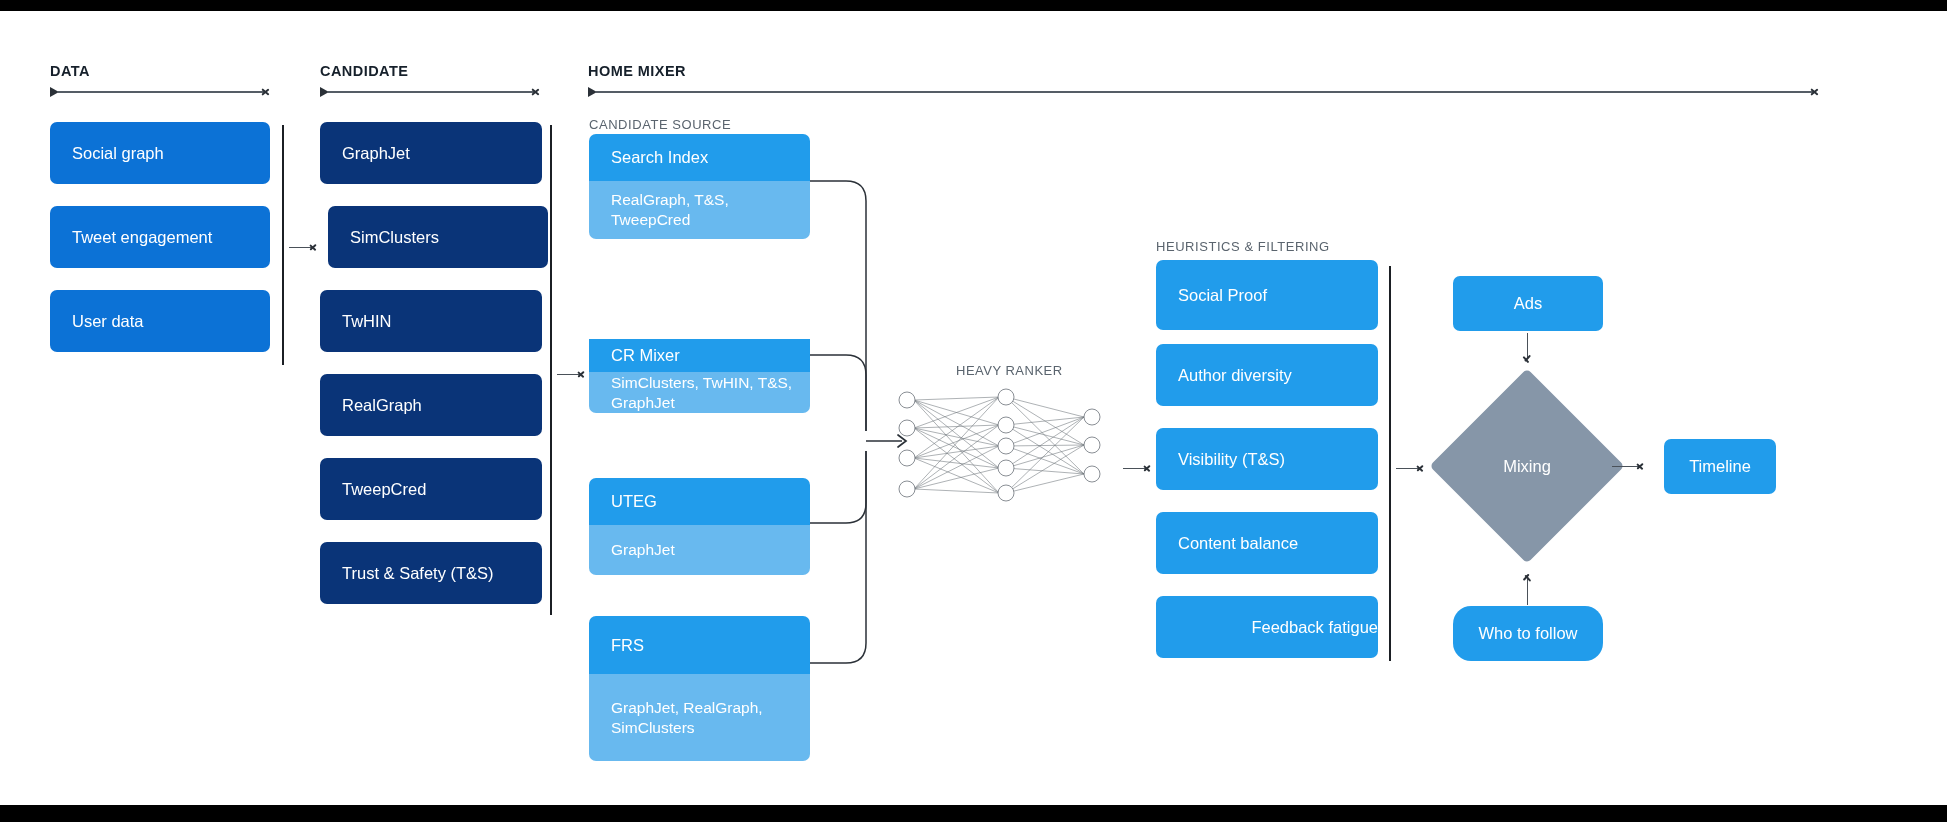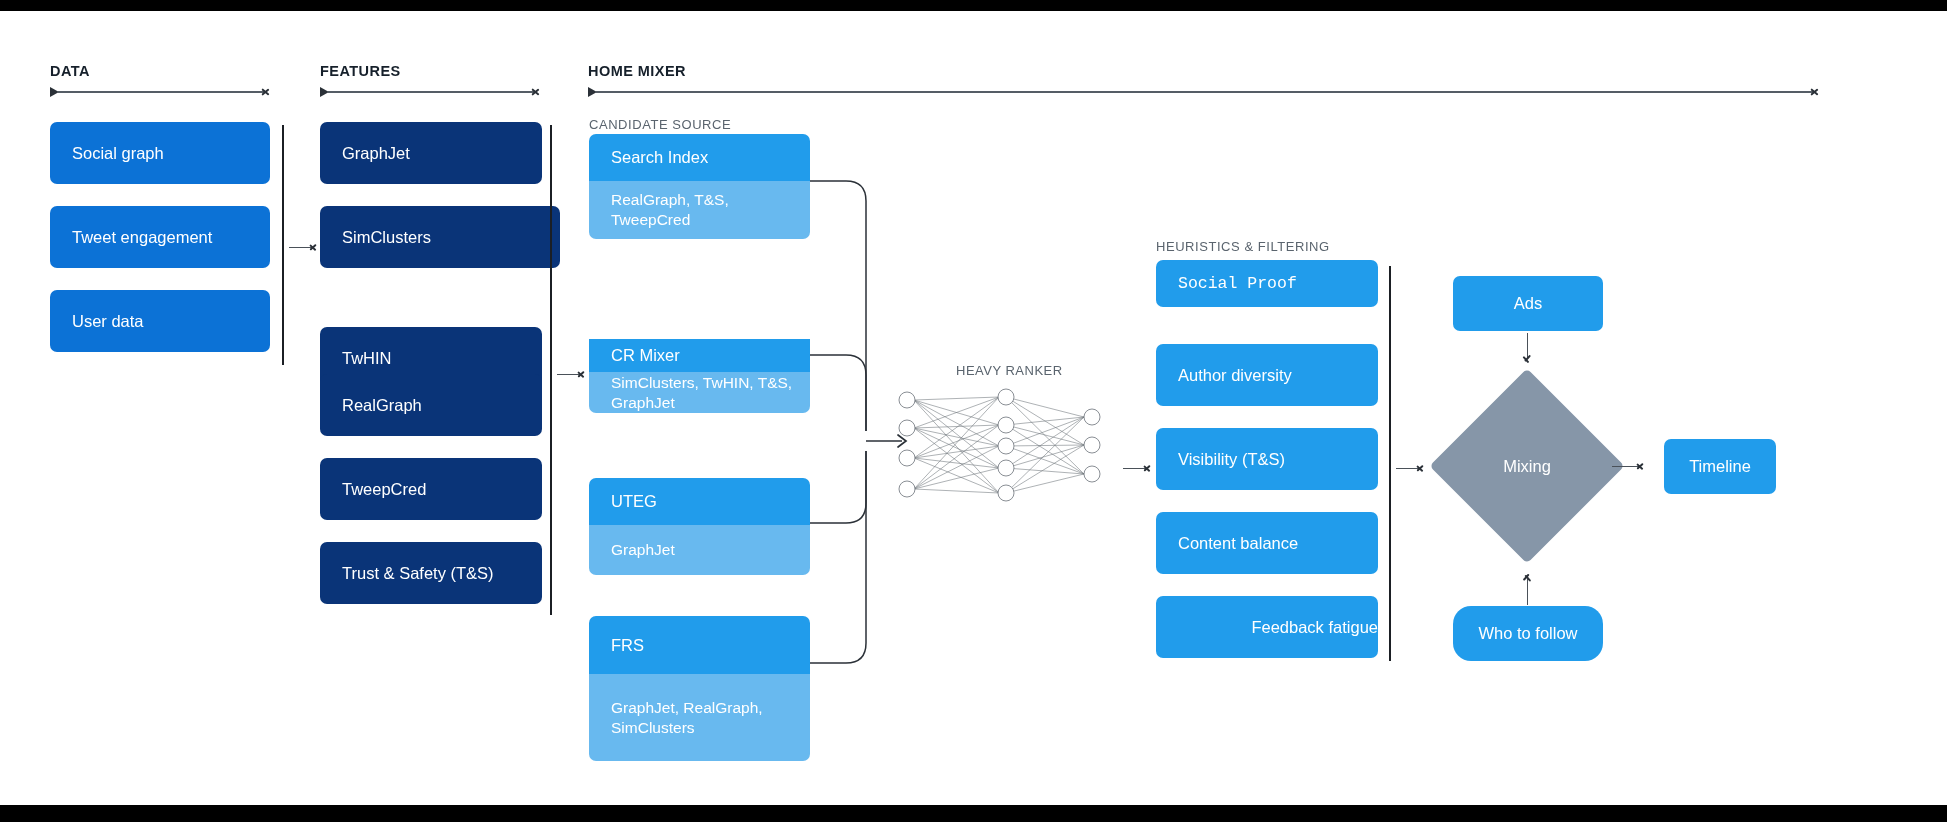--- a/index.html
+++ b/index.html
@@ -76,21 +76,21 @@
 
 <div class="canvas">
 
   <div class="sec-head" style="left:50px;top:52px;">DATA</div>
   <div class="sec-rule" style="left:50px;top:76px;width:225px;">
     <div class="tri"></div>
     <div class="line" style="width:206px;"></div>
     <div class="head" style="left:212px;"></div>
   </div>
 
-  <div class="sec-head" style="left:320px;top:52px;">FEATURES</div>
+  <div class="sec-head" style="left:320px;top:52px;">CANDIDATE</div>
   <div class="sec-rule" style="left:320px;top:76px;width:225px;">
     <div class="tri"></div>
     <div class="line" style="width:206px;"></div>
     <div class="head" style="left:212px;"></div>
   </div>
 
   <div class="sec-head" style="left:588px;top:52px;">HOME MIXER</div>
   <div class="sec-rule" style="left:588px;top:76px;width:1240px;">
     <div class="tri"></div>
     <div class="line" style="width:1217px;"></div>
@@ -113,24 +113,24 @@
 
   <div class="vdiv" style="left:282px;top:114px;height:240px;"></div>
   <div class="arrow-h" style="left:289px;top:231px;width:32px;">
     <div class="ln" style="width:23px;"></div>
     <div class="hd" style="left:21px;"></div>
   </div>
 
   <div class="box feature" style="left:320px;top:111px;width:222px;height:62px;">
     <span>GraphJet</span>
   </div>
-  <div class="box feature" style="left:320px;top:195px;width:240px;height:62px;">
+  <div class="box feature" style="left:328px;top:195px;width:220px;height:62px;">
     <span>SimClusters</span>
   </div>
-  <div class="box feature" style="left:320px;top:279px;width:222px;height:62px;margin-top:37px;">
+  <div class="box feature" style="left:320px;top:279px;width:222px;height:62px;">
     <span>TwHIN</span>
   </div>
   <div class="box feature" style="left:320px;top:363px;width:222px;height:62px;">
     <span>RealGraph</span>
   </div>
   <div class="box feature" style="left:320px;top:447px;width:222px;height:62px;">
     <span>TweepCred</span>
   </div>
   <div class="box feature" style="left:320px;top:531px;width:222px;height:62px;">
     <span>Trust &amp; Safety (T&amp;S)</span>
@@ -225,21 +225,21 @@
         <circle cx="196" cy="59" r="8"></circle>
         <circle cx="196" cy="88" r="8"></circle>
     </g>
   </svg>
 
   <div class="arrow-h" style="left:1123px;top:452px;width:32px;">
     <div class="ln" style="width:23px;"></div>
     <div class="hd" style="left:21px;"></div>
   </div>
 
-  <div class="box heur" style="left:1156px;top:249px;width:222px;height:47px;font-family:Liberation Mono, monospace;">
+  <div class="box heur" style="left:1156px;top:249px;width:222px;height:70px;">
     <span>Social Proof</span>
   </div>
   <div class="box heur" style="left:1156px;top:333px;width:222px;height:62px;">
     <span>Author diversity</span>
   </div>
   <div class="box heur" style="left:1156px;top:417px;width:222px;height:62px;">
     <span>Visibility (T&amp;S)</span>
   </div>
   <div class="box heur" style="left:1156px;top:501px;width:222px;height:62px;">
     <span>Content balance</span>

